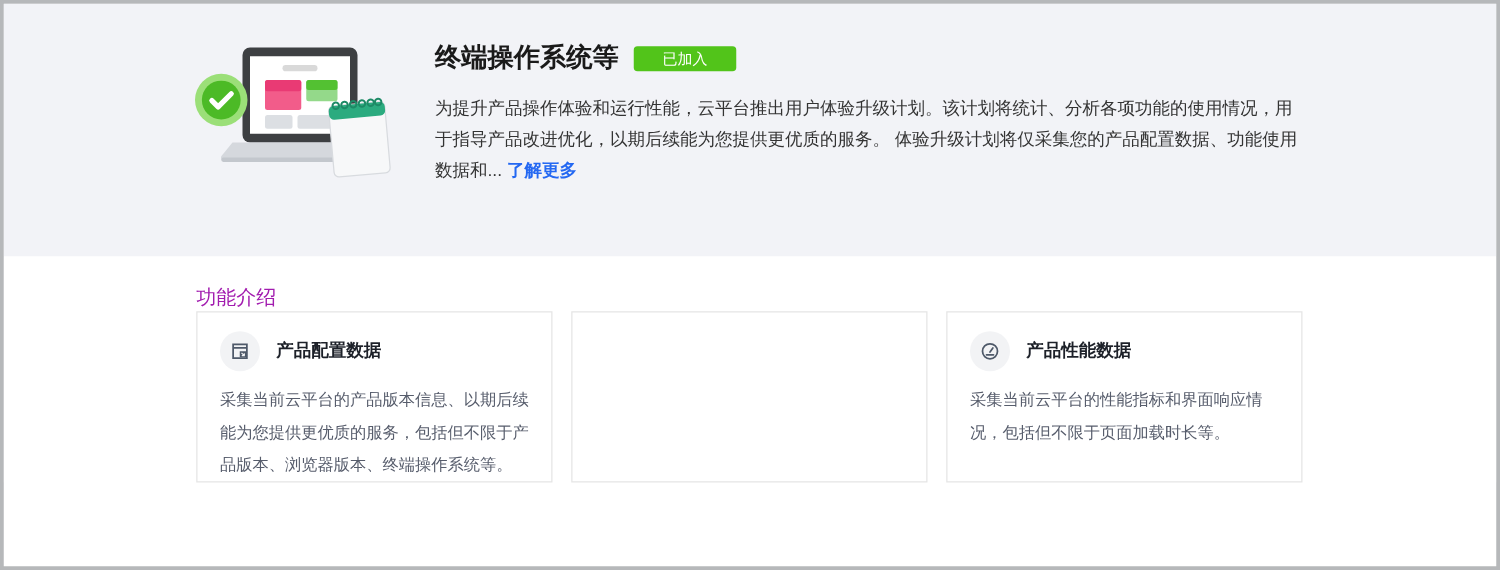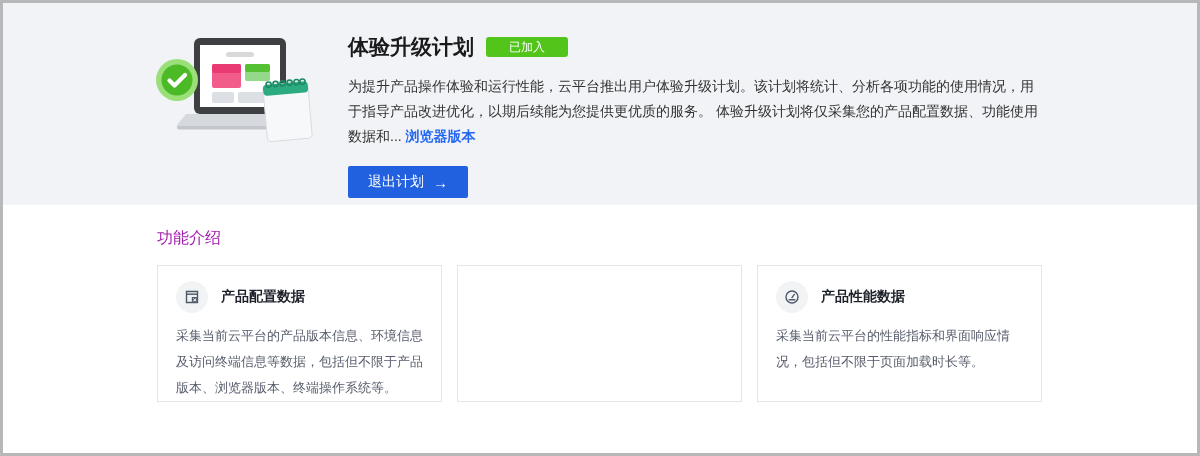--- a/index.html
+++ b/index.html
@@ -55,21 +55,21 @@
   }
   .exit-btn .arrow { font-size:15px; line-height:1; }
   
   .features {
     padding:23px 0 0 154px;
     background:#ffffff;
   }
   .features-title {
     font-size:16px; font-weight:400; color:#a21caf;
   }
-  .cards { margin-top:16px; display:flex; gap:15px; }
+  .cards { margin-top:0; display:flex; gap:15px; }
   .card {
     width:285px; height:137px;
     border:1px solid #e5e5e5;
     background:#ffffff;
     padding:15px 18px 0 18px;
   }
   .card-head { display:flex; align-items:center; gap:13px; }
   .icon-circle {
     width:32px; height:32px; border-radius:50%;
     background:#f2f3f5;
@@ -118,49 +118,45 @@
 
       <g>
         <circle cx="29" cy="55" r="21" fill="#9bdf78"></circle>
         <circle cx="29" cy="55" r="15.5" fill="#4cba26"></circle>
         <path d="M21.5 55.5 l5 5 l10.5 -10.5" stroke="#ffffff" stroke-width="4.2" fill="none" stroke-linecap="round" stroke-linejoin="round"></path>
       </g>
     </svg>
 
     <div class="hero-content">
       <div class="hero-title-row">
-        <span class="hero-title">体验升级计划</span>
+        <span class="hero-title">终端操作系统等</span>
         <span class="joined-badge">已加入</span>
       </div>
-      <div class="hero-desc"><span>为提升产品操作体验和运行性能，云平台推出用户体验升级计划。该计划将统计、分析各项功能的使用情况，用于指导产品改进优化，以期后续能为您提供更优质的服务。 体验升级计划将仅采集您的产品配置数据、功能使用数据和... </span><a class="learn-more">浏览器版本</a></div>
-      <button class="exit-btn">
-        <span>退出计划</span>
-        <span class="arrow">→</span>
-      </button>
+      <div class="hero-desc"><span>为提升产品操作体验和运行性能，云平台推出用户体验升级计划。该计划将统计、分析各项功能的使用情况，用于指导产品改进优化，以期后续能为您提供更优质的服务。 体验升级计划将仅采集您的产品配置数据、功能使用数据和... </span><a class="learn-more">了解更多</a></div>
     </div>
   </div>
 
   <div class="features">
     <div class="features-title">功能介绍</div>
 
     <div class="cards">
 
       <div class="card">
         <div class="card-head">
           <span class="icon-circle">
             <svg width="16" height="16" viewBox="0 0 16 16">
               <path d="M2.5 2.5 h11 v11 h-11 z" fill="none" stroke="#4e5969" stroke-width="1.4"></path>
               <path d="M2.5 5.2 h11" stroke="#4e5969" stroke-width="1.4"></path>
               <path d="M7.8 8 h5 v4.8 h-5 z" fill="#4e5969"></path>
               <path d="M9.2 9.3 l2.2 2.2 M11.4 9.5 v2 h-2" stroke="#f2f3f5" stroke-width="1"></path>
             </svg>
           </span>
           <span class="card-title">产品配置数据</span>
         </div>
-        <div class="card-desc">采集当前云平台的产品版本信息、环境信息及访问终端信息等数据，包括但不限于产品版本、浏览器版本、终端操作系统等。</div>
+        <div class="card-desc">采集当前云平台的产品版本信息、以期后续能为您提供更优质的服务，包括但不限于产品版本、浏览器版本、终端操作系统等。</div>
       </div>
 
       <div class="card">
       </div>
 
       <div class="card">
         <div class="card-head">
           <span class="icon-circle">
             <svg width="16" height="16" viewBox="0 0 16 16">
               <circle cx="8" cy="8" r="6" fill="none" stroke="#4e5969" stroke-width="1.4"></circle>

